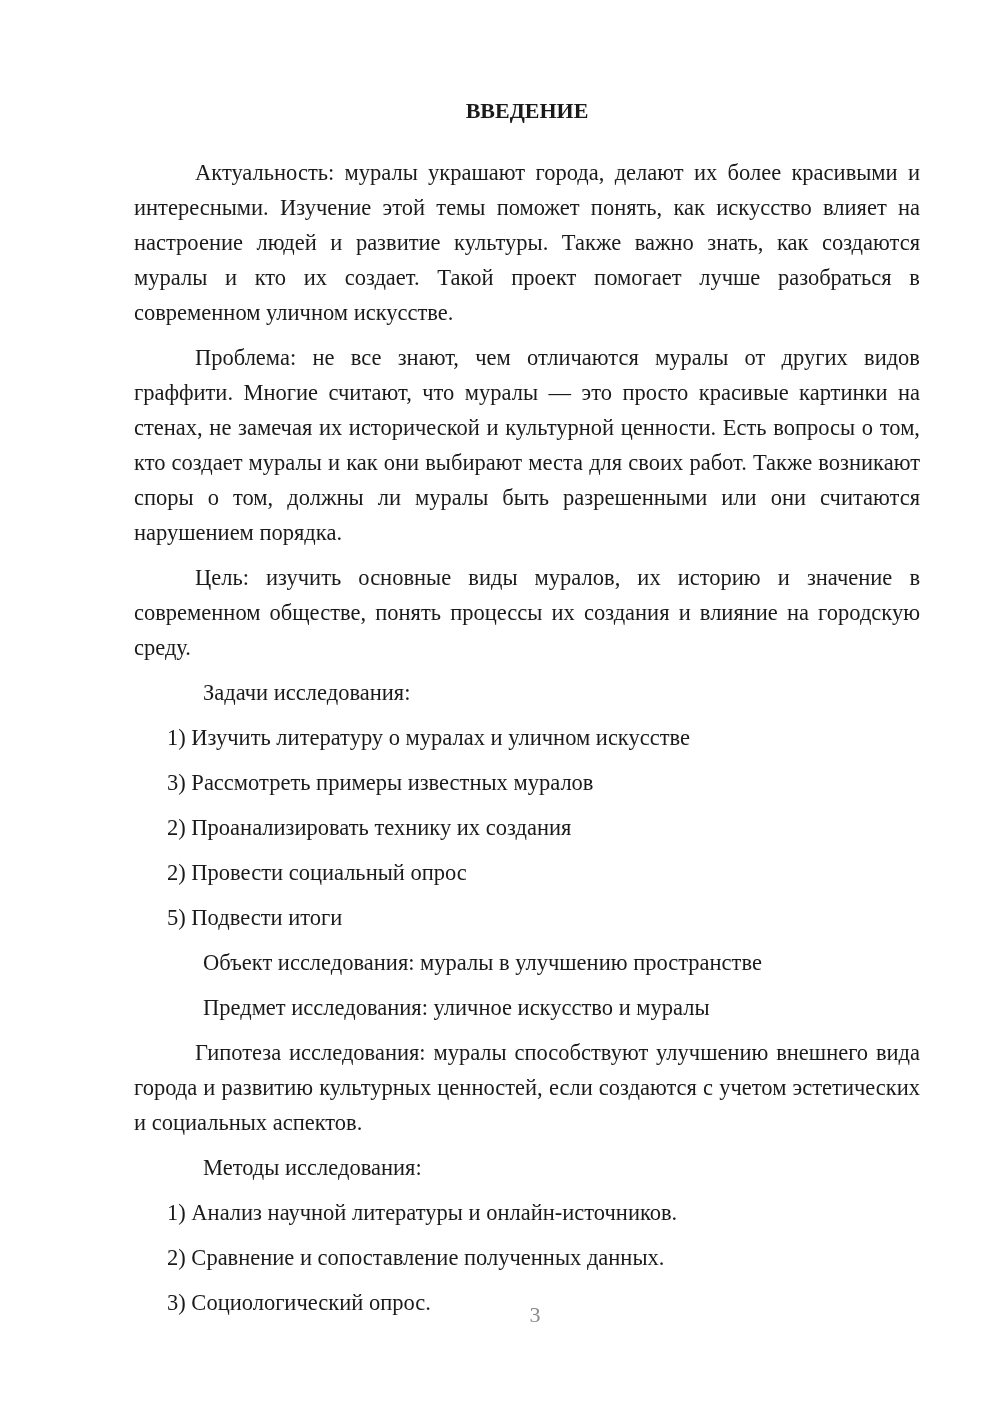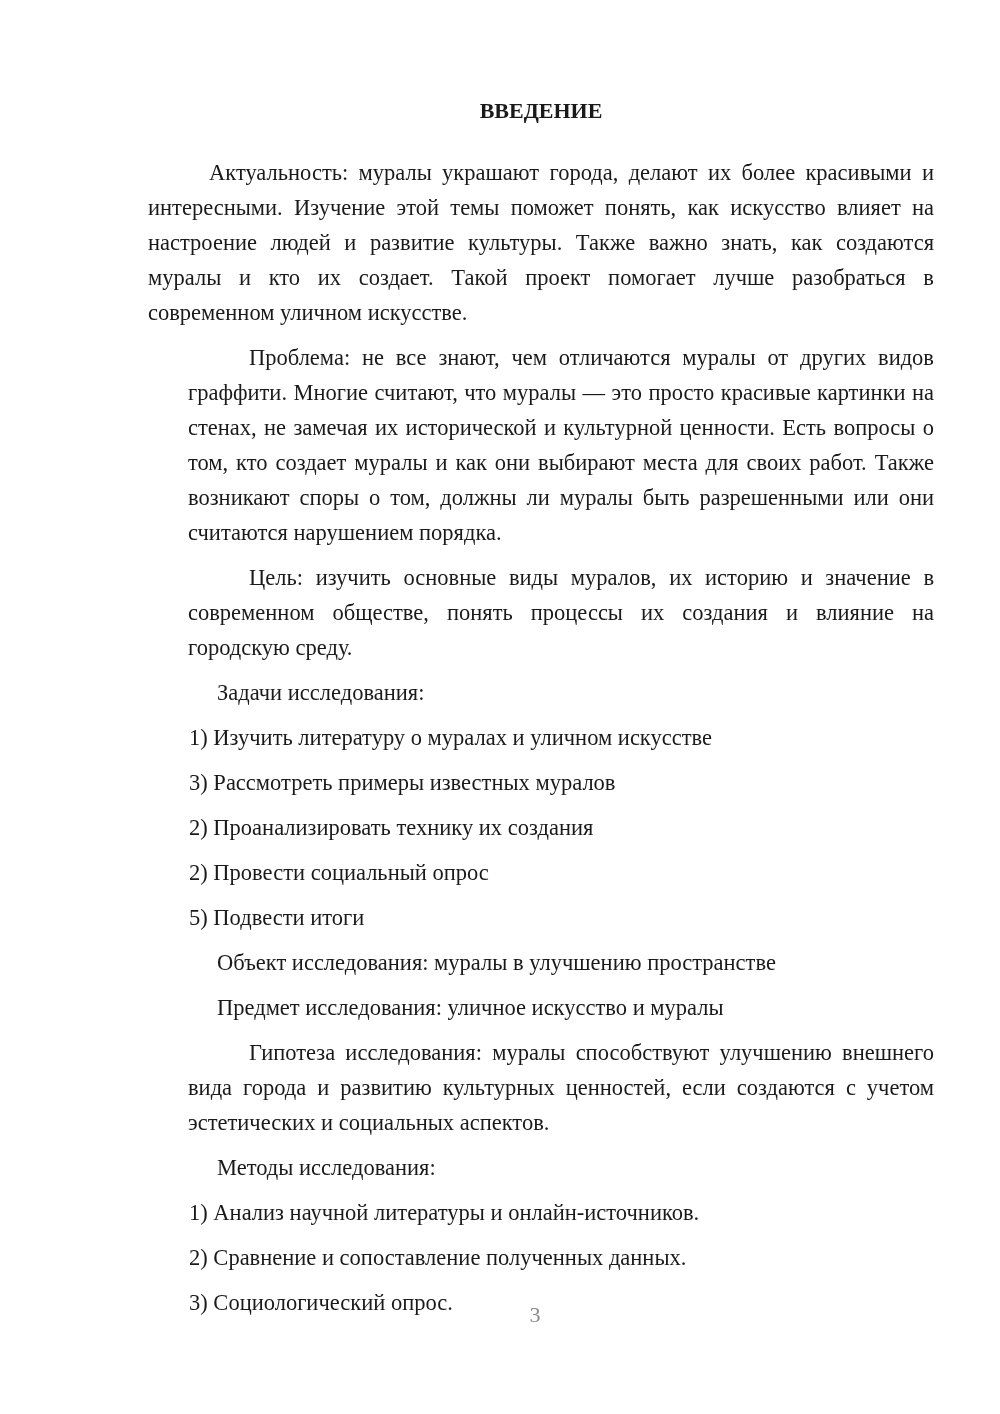--- a/index.html
+++ b/index.html
@@ -10,21 +10,21 @@
     body {
       width: 1000px;
       height: 1414px;
       position: relative;
       overflow: hidden;
       font-family: "Liberation Serif", "DejaVu Serif", serif;
       color: #1a1a1a;
     }
     .page {
       position: absolute;
-      left: 148px;
+      left: 134px;
       top: 93px;
       width: 786px;
       font-size: 22.5px;
       line-height: 35px;
     }
     .title {
       text-align: center;
       font-weight: bold;
       font-size: 22px;
       line-height: 35px;
@@ -32,29 +32,28 @@
       padding-left: 0px;
       letter-spacing: 0px;
     }
     .para {
       text-align: justify;
       text-indent: 61px;
       margin: 0;
     }
     .para.gap {
       margin-top: 10px;
-      margin-left: 40px;
     }
     .single {
       text-indent: 61px;
       margin: 8px;
       margin-top: 10px;
     }
     .list {
-      margin: 8px;
+      margin: 0;
       padding: 0;
       list-style: none;
     }
     .list li {
       padding-left: 33px;
       margin-top: 10px;
       line-height: 35px;
     }
     .page-number {
       position: absolute;

